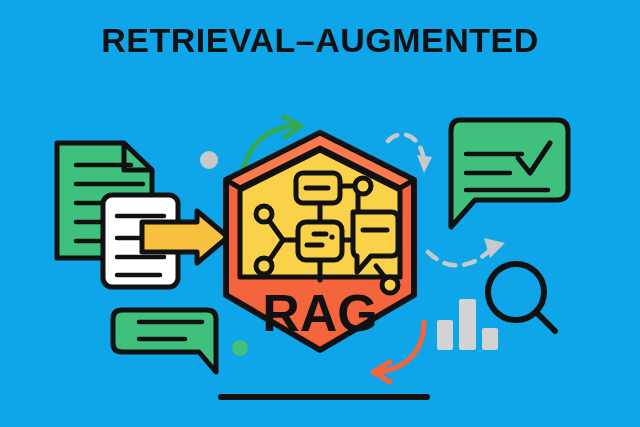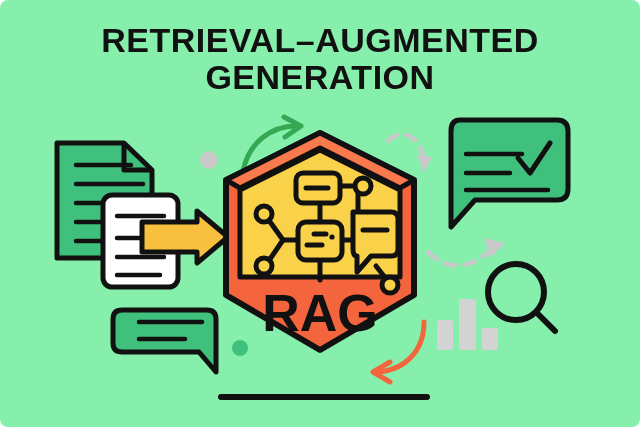--- a/index.html
+++ b/index.html
@@ -7,23 +7,22 @@
     padding: 0;
     background: #ffffff;
   }
   body {
     font-family: "Liberation Sans", sans-serif;
   }
   #canvas {
     position: relative;
     width: 640px;
     height: 427px;
-    background: #86efac;
+    background: #0ea5e9;
     overflow: hidden;
-    border-radius: 8px;
   }
   #title-block {
     position: absolute;
     left: 0;
     top: 22px;
     width: 640px;
     text-align: center;
     line-height: 1.08;
     letter-spacing: 0.5px;
   }
@@ -41,21 +40,20 @@
     top: 0;
   }
 </style>
 </head>
 <body>
 
 <div id="canvas">
 
   <div id="title-block">
     <span class="title-line">RETRIEVAL–AUGMENTED</span>
-    <span class="title-line">GENERATION</span>
   </div>
 
   <svg id="artwork" width="640" height="427" viewBox="0 0 640 427">
 
     <circle cx="209" cy="160" r="9" fill="#C9C9C9"></circle>
     <circle cx="240" cy="348" r="8" fill="#3FC07C"></circle>
 
     <g>
       <path d="M 388 141 C 400 128 420 134 424 160" fill="none" stroke="#C9C9C9" stroke-width="4.5" stroke-linecap="round" stroke-dasharray="11 9"></path>
       <path d="M 417 155 L 424 173 L 432 157" fill="#C9C9C9"></path>

